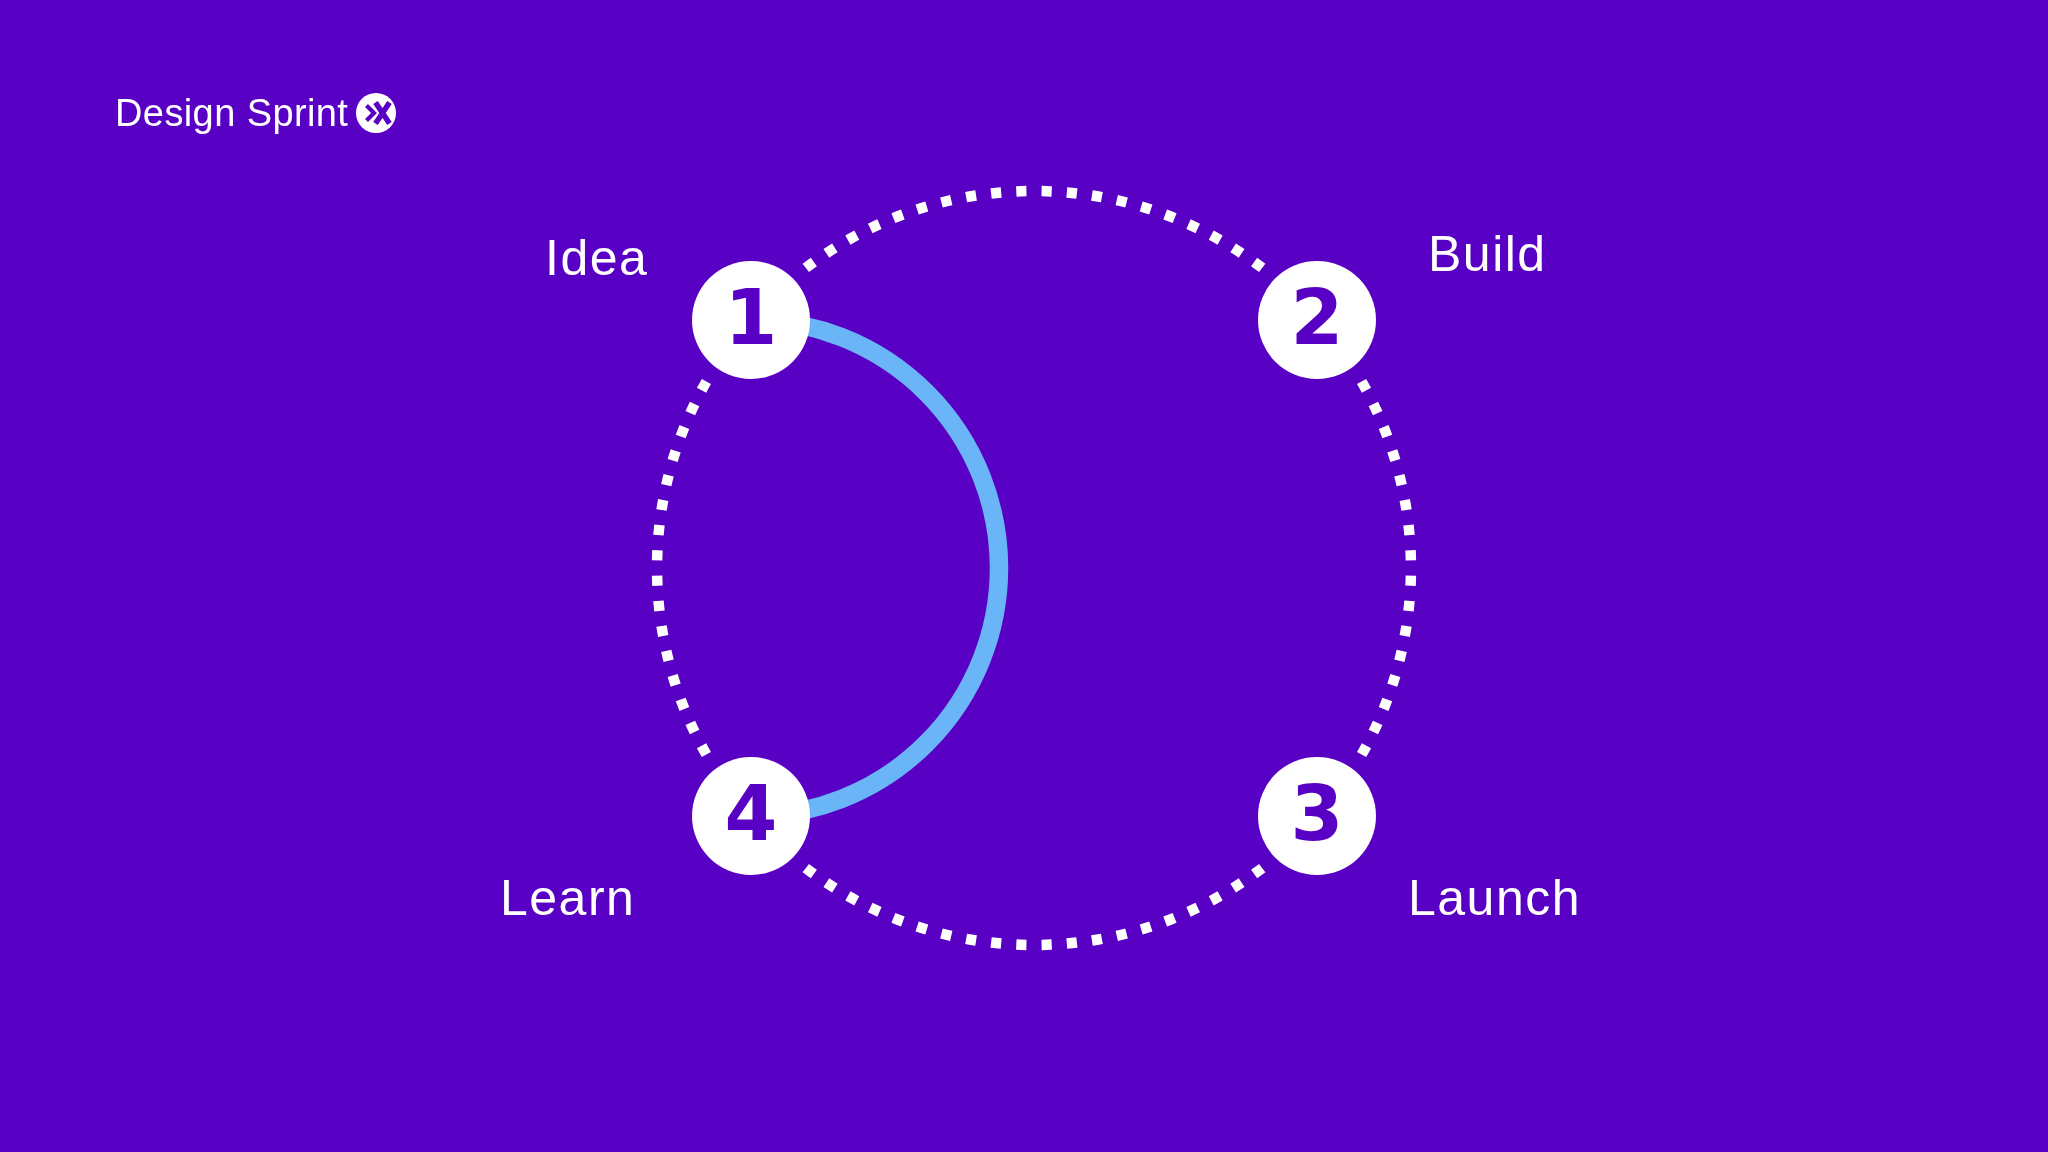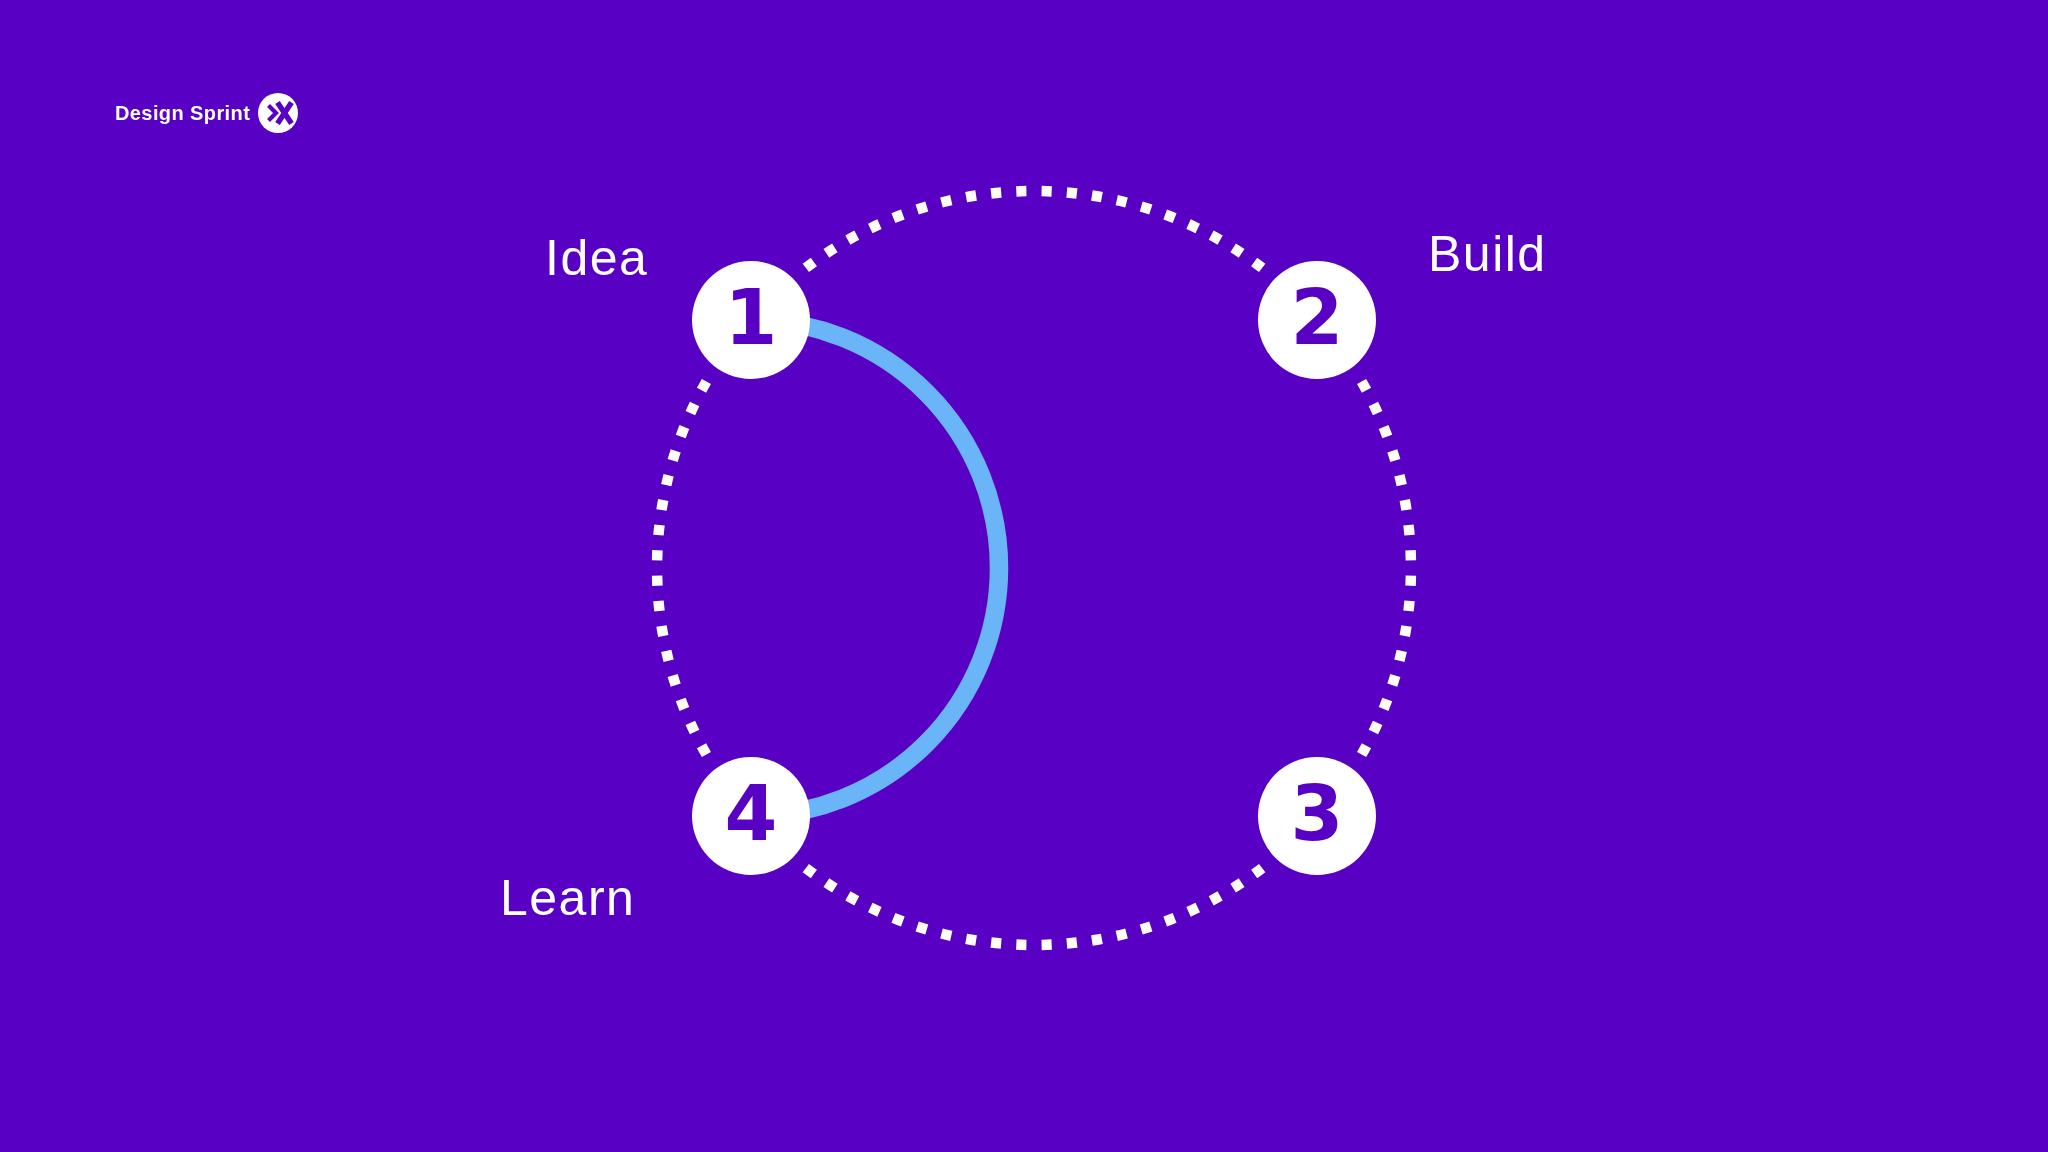--- a/index.html
+++ b/index.html
@@ -31,22 +31,22 @@
     position: absolute;
     left: 115px;
     top: 93px;
     height: 40px;
     display: flex;
     align-items: center;
     gap: 8px;
   }
   .logo-text {
     color: var(--text, #ffffff);
-    font-size: 20px;
-    font-weight: 700;
+    font-size: 38px;
+    font-weight: 400;
     letter-spacing: 0.4px;
     white-space: nowrap;
   }
   .logo-icon {
     width: 40px;
     height: 40px;
     display: block;
     flex: 0 0 auto;
   }
   .step-node {
@@ -110,20 +110,21 @@
   </div>
   <div class="step-node node-3">
     <span class="step-number">3</span>
   </div>
   <div class="step-node node-4">
     <span class="step-number">4</span>
   </div>
 
   <div class="step-label label-idea">Idea</div>
   <div class="step-label label-build">Build</div>
+  <div class="step-label label-launch">Launch</div>
   <div class="step-label label-learn">Learn</div>
 
   <header class="logo">
     <span class="logo-text">Design Sprint</span>
     <svg class="logo-icon" viewBox="0 0 40 40" aria-hidden="true">
       <circle cx="20" cy="20" r="20" fill="#ffffff"></circle>
       <path d="M10.5 12.5 L18 20 L10.5 27.5" fill="none" stroke="#5801c4" stroke-width="4.2"></path>
       <path d="M19.5 9.5 L33.5 30.5 M33.5 9.5 L19.5 30.5" fill="none" stroke="#5801c4" stroke-width="5.4"></path>
     </svg>
   </header>

